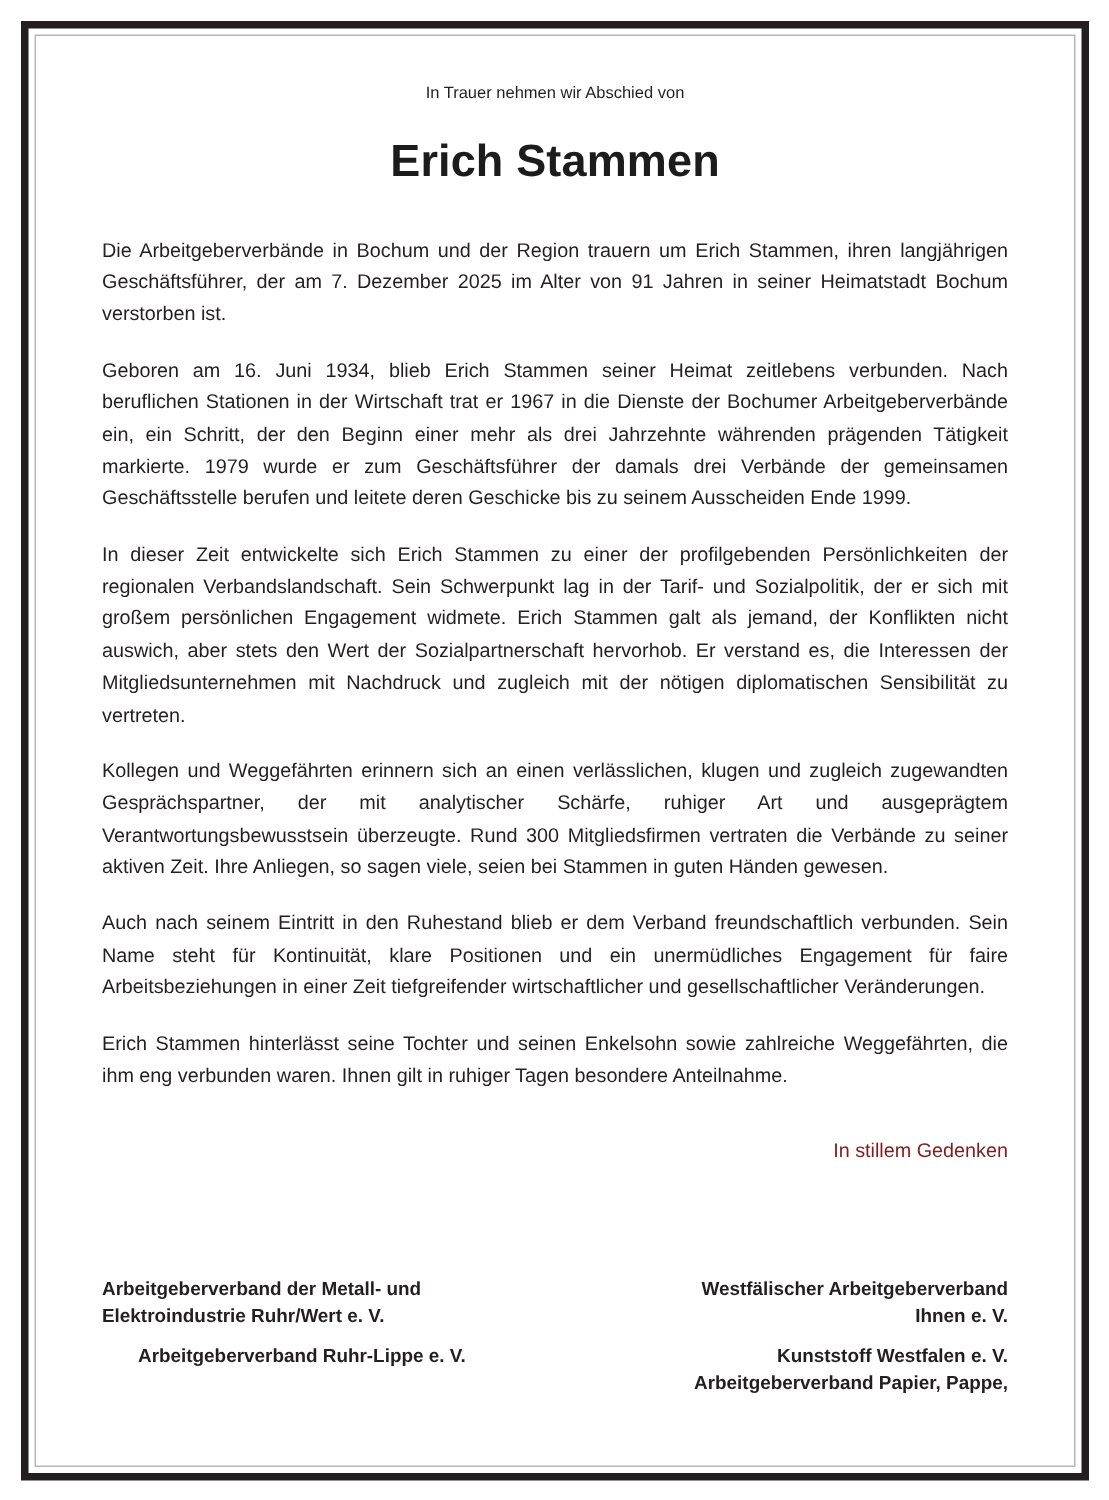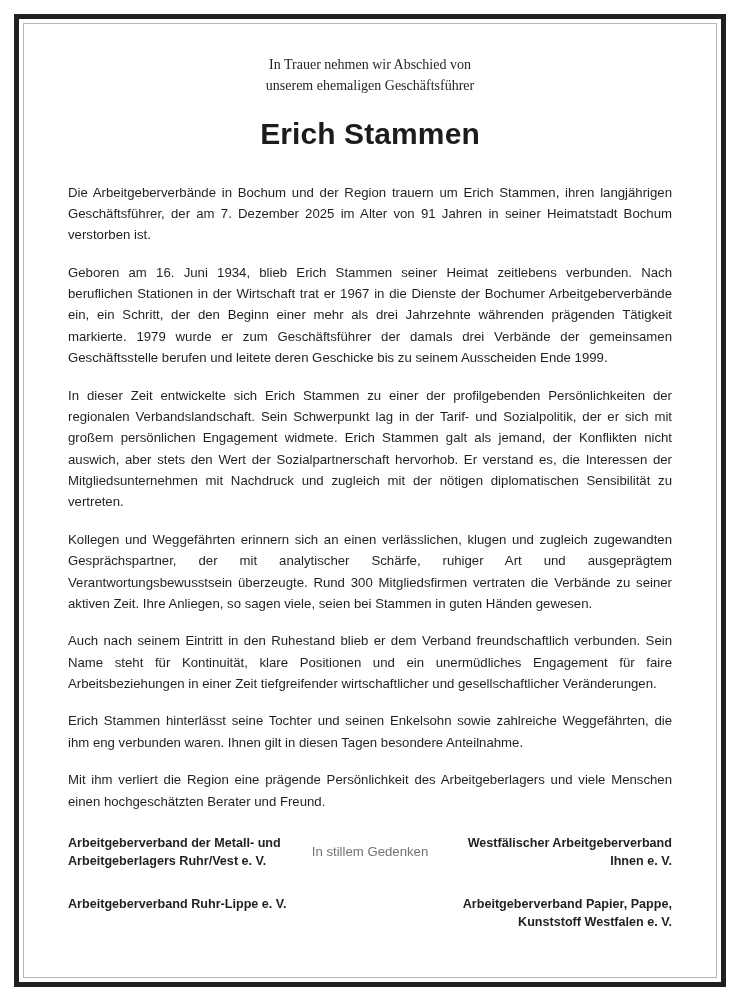--- a/index.html
+++ b/index.html
@@ -53,25 +53,24 @@
     left: 0;
     right: 0;
     bottom: 0;
     box-sizing: border-box;
     padding: 30px 44px 0 44px;
   }
 
   
   .intro {
     text-align: center;
-    font-size: 14px;
+    font-size: 11px;
     line-height: 1.52;
     color: #231f20;
     margin: 0;
-    font-family: Liberation Serif, serif;
   }
   .intro-line {
     display: block;
   }
 
   .deceased-name {
     text-align: center;
     font-size: 30px;
     font-weight: 700;
     letter-spacing: 0.1px;
@@ -93,24 +92,24 @@
     color: #231f20;
     hyphens: none;
   }
   .para:last-child {
     margin-bottom: 0;
   }
 
   
   .closing {
     margin-top: 30px;
-    text-align: center;
+    text-align: right;
     font-size: 13.2px;
     line-height: 1.58;
-    color: #737373;
+    color: #7f1d1d;
   }
   .closing-line {
     display: block;
   }
 
   
   .orgs {
     position: absolute;
     left: 44px;
     right: 44px;
@@ -125,77 +124,76 @@
   }
   .org-col.right {
     padding-left: 18px;
     text-align: right;
   }
   .org-entry {
     font-size: 12.6px;
     font-weight: 700;
     line-height: 1.45;
     color: #231f20;
-    margin-bottom: 24px;
+    margin-bottom: 8px;
   }
   .org-entry:last-child {
     margin-bottom: 0;
+    margin-left: 24px;
   }
   .org-line {
     display: block;
   }
 </style>
 </head>
 <body>
 
 <div class="page">
   <div class="outer-frame">
     <div class="inner-frame">
       <div class="content">
 
         <div class="intro">
           <span class="intro-line">In Trauer nehmen wir Abschied von</span>
-          <span class="intro-line">unserem ehemaligen Geschäftsführer</span>
         </div>
 
         <h1 class="deceased-name">Erich Stammen</h1>
 
         <div class="body-copy">
           <p class="para">Die Arbeitgeberverbände in Bochum und der Region trauern um Erich Stammen, ihren langjährigen Geschäftsführer, der am 7. Dezember 2025 im Alter von 91 Jahren in seiner Heimatstadt Bochum verstorben ist.</p>
           <p class="para">Geboren am 16. Juni 1934, blieb Erich Stammen seiner Heimat zeitlebens verbunden. Nach beruflichen Stationen in der Wirtschaft trat er 1967 in die Dienste der Bochumer Arbeitgeberverbände ein, ein Schritt, der den Beginn einer mehr als drei Jahrzehnte währenden prägenden Tätigkeit markierte. 1979 wurde er zum Geschäftsführer der damals drei Verbände der gemeinsamen Geschäftsstelle berufen und leitete deren Geschicke bis zu seinem Ausscheiden Ende 1999.</p>
           <p class="para">In dieser Zeit entwickelte sich Erich Stammen zu einer der profilgebenden Persönlichkeiten der regionalen Verbandslandschaft. Sein Schwerpunkt lag in der Tarif- und Sozialpolitik, der er sich mit großem persönlichen Engagement widmete. Erich Stammen galt als jemand, der Konflikten nicht auswich, aber stets den Wert der Sozialpartnerschaft hervorhob. Er verstand es, die Interessen der Mitgliedsunternehmen mit Nachdruck und zugleich mit der nötigen diplomatischen Sensibilität zu vertreten.</p>
           <p class="para">Kollegen und Weggefährten erinnern sich an einen verlässlichen, klugen und zugleich zugewandten Gesprächspartner, der mit analytischer Schärfe, ruhiger Art und ausgeprägtem Verantwortungsbewusstsein überzeugte. Rund 300 Mitgliedsfirmen vertraten die Verbände zu seiner aktiven Zeit. Ihre Anliegen, so sagen viele, seien bei Stammen in guten Händen gewesen.</p>
           <p class="para">Auch nach seinem Eintritt in den Ruhestand blieb er dem Verband freundschaftlich verbunden. Sein Name steht für Kontinuität, klare Positionen und ein unermüdliches Engagement für faire Arbeitsbeziehungen in einer Zeit tiefgreifender wirtschaftlicher und gesellschaftlicher Veränderungen.</p>
-          <p class="para">Erich Stammen hinterlässt seine Tochter und seinen Enkelsohn sowie zahlreiche Weggefährten, die ihm eng verbunden waren. Ihnen gilt in diesen Tagen besondere Anteilnahme.</p>
-          <p class="para">Mit ihm verliert die Region eine prägende Persönlichkeit des Arbeitgeberlagers und viele Menschen einen hochgeschätzten Berater und Freund.</p>
+          <p class="para">Erich Stammen hinterlässt seine Tochter und seinen Enkelsohn sowie zahlreiche Weggefährten, die ihm eng verbunden waren. Ihnen gilt in ruhiger Tagen besondere Anteilnahme.</p>
         </div>
 
         <div class="closing">
           <span class="closing-line">In stillem Gedenken</span>
         </div>
 
         <div class="orgs">
           <div class="org-col left">
             <div class="org-entry">
               <span class="org-line">Arbeitgeberverband der Metall- und</span>
-              <span class="org-line">Arbeitgeberlagers Ruhr/Vest e. V.</span>
+              <span class="org-line">Elektroindustrie Ruhr/Wert e. V.</span>
             </div>
             <div class="org-entry">
               <span class="org-line">Arbeitgeberverband Ruhr-Lippe e. V.</span>
             </div>
           </div>
 
           <div class="org-col right">
             <div class="org-entry">
               <span class="org-line">Westfälischer Arbeitgeberverband</span>
               <span class="org-line">Ihnen e. V.</span>
             </div>
             <div class="org-entry">
+              <span class="org-line">Kunststoff Westfalen e. V.</span>
               <span class="org-line">Arbeitgeberverband Papier, Pappe,</span>
-              <span class="org-line">Kunststoff Westfalen e. V.</span>
             </div>
           </div>
         </div>
 
       </div>
     </div>
   </div>
 </div>
 
 </body></html>

